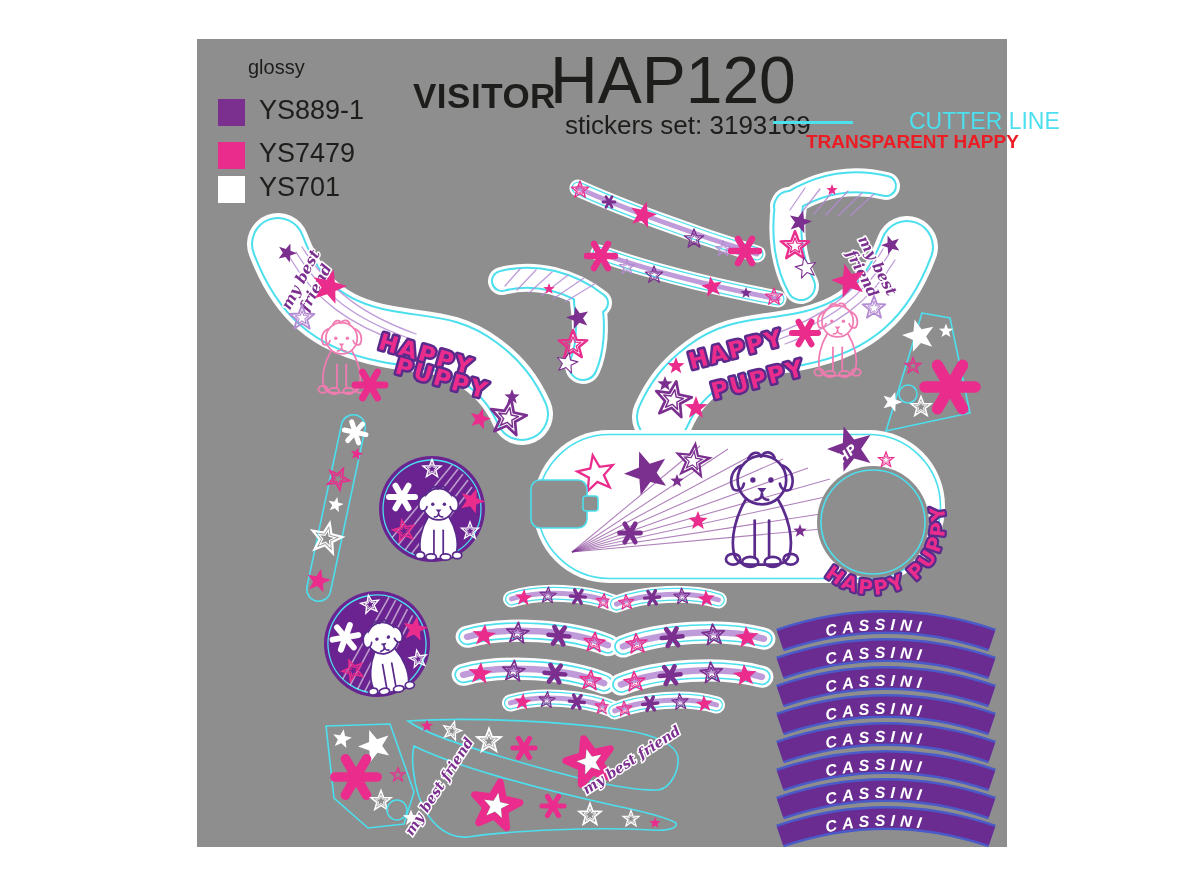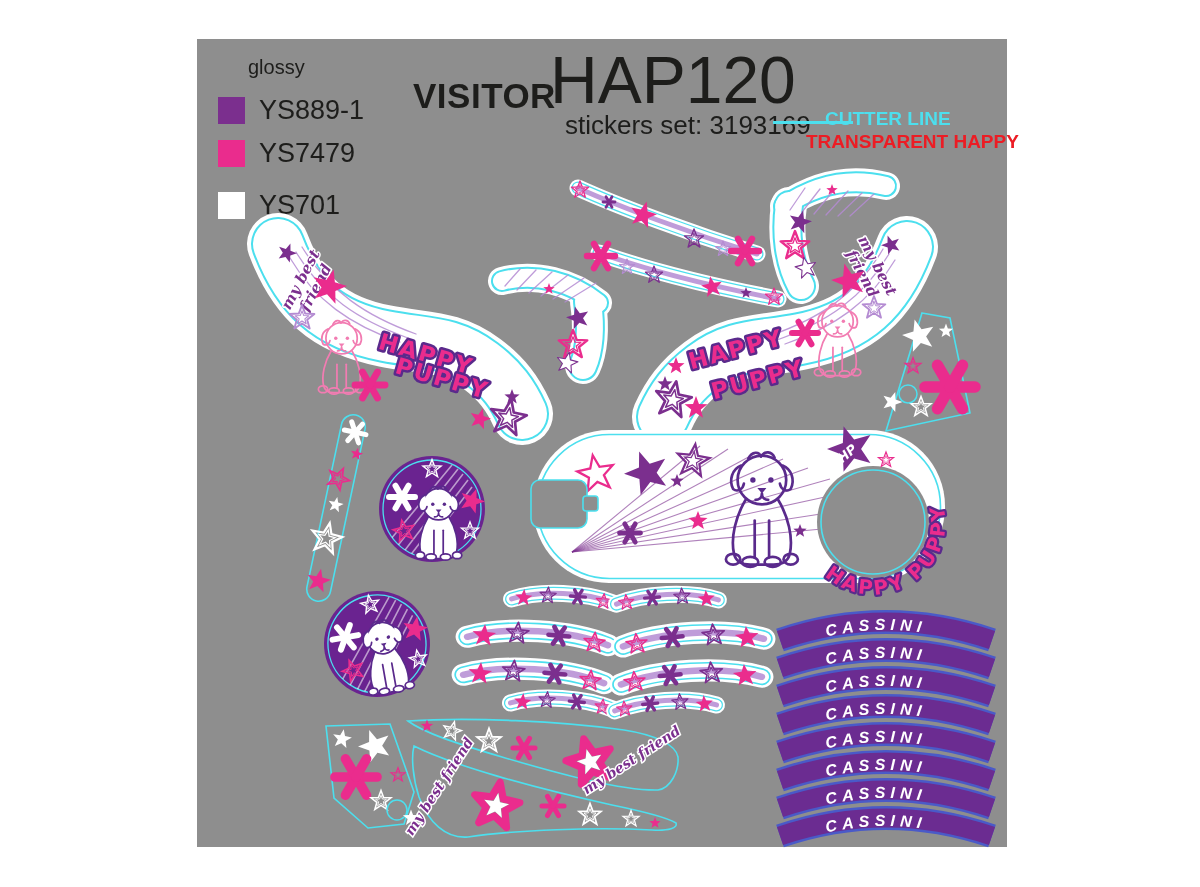--- a/index.html
+++ b/index.html
@@ -1,27 +1,27 @@
 <!DOCTYPE html>
 <html style="--board: #8E8E8E; --ink: #1D1D1B; --purple: #7B2F8E; --purple-deep: #5A2A8C; --disc-purple: #6A2390; --pink: #EA2C8D; --pink-soft: #F27CB2; --cyan: #4CDFEE; --red: #EC1C24; --rim-purple: #6B2C91; --rim-blue: #4A5AC8; --lilac: #B48BD2;"><head>
 <meta charset="utf-8">
 <style>
   html,body{margin:0;padding:0;background:#fff}
   body{width:1200px;height:887px;position:relative;font-family:"Liberation Sans",sans-serif;overflow:hidden}
   .board{position:absolute;left:197px;top:39px;width:810px;height:808px;background:var(--board)}
   .hdr{position:absolute;color:var(--ink);white-space:nowrap}
   #glossy{left:248px;top:56px;font-size:20px}
-  .swrow{position:absolute;left:218px;display:flex;align-items:center;gap:14px}
+  .swrow{position:absolute;left:218px;display:flex;align-items:flex-end;gap:14px}
   .sw{width:27px;height:27px;flex:0 0 auto}
   .swlabel{font-size:27px;color:var(--ink)}
   #brand{left:413px;top:76px;font-size:35px;font-weight:bold;letter-spacing:.5px}
   #model{left:550px;top:42px;font-size:66px;font-weight:400}
   #setlabel{left:565px;top:110px;font-size:26px}
   #cutline{position:absolute;left:773px;top:121px;width:80px;height:3px;background:var(--cyan)}
-  #cutlabel{left:825px;top:108px;font-size:19px;font-weight:bold;color:var(--cyan)}
+  #cutlabel{left:909px;top:108px;font-size:23px;font-weight:normal;color:var(--cyan)}
   #foillabel{left:806px;top:131px;font-size:19px;font-weight:bold;color:var(--red)}
   svg.sheet{position:absolute;left:0;top:0}
   .s-white{stroke:#fff;fill:none}
   .s-cyan{stroke:var(--cyan);fill:none}
   .s-pink{stroke:var(--pink);fill:none}
   .s-purple{stroke:var(--purple);fill:none}
   .s-lilac{stroke:var(--lilac);fill:none}
   .s-band{stroke:var(--lilac);fill:none;opacity:.85}
   .s-rimblue{stroke:var(--rim-blue);fill:none}
   .s-rimpurple{stroke:var(--rim-purple);fill:none}
@@ -55,21 +55,21 @@
 
 <div class="hdr" id="glossy">glossy</div>
 <div class="swrow" style="top:95px">
   <span class="sw" style="background: rgb(123, 47, 142);"></span>
   <span class="swlabel">YS889-1</span>
 </div>
 <div class="swrow" style="top:138px">
   <span class="sw" style="background: rgb(234, 44, 141);"></span>
   <span class="swlabel">YS7479</span>
 </div>
-<div class="swrow" style="top:190px">
+<div class="swrow" style="top:172px">
   <span class="sw" style="background: rgb(255, 255, 255);"></span>
   <span class="swlabel">YS701</span>
 </div>
 <div class="hdr" id="brand">VISITOR</div>
 <div class="hdr" id="model">HAP120</div>
 <div class="hdr" id="setlabel">stickers set: 3193169</div>
 <div id="cutline"></div>
 <div class="hdr" id="cutlabel">CUTTER LINE</div>
 <div class="hdr" id="foillabel">TRANSPARENT HAPPY</div>
 

